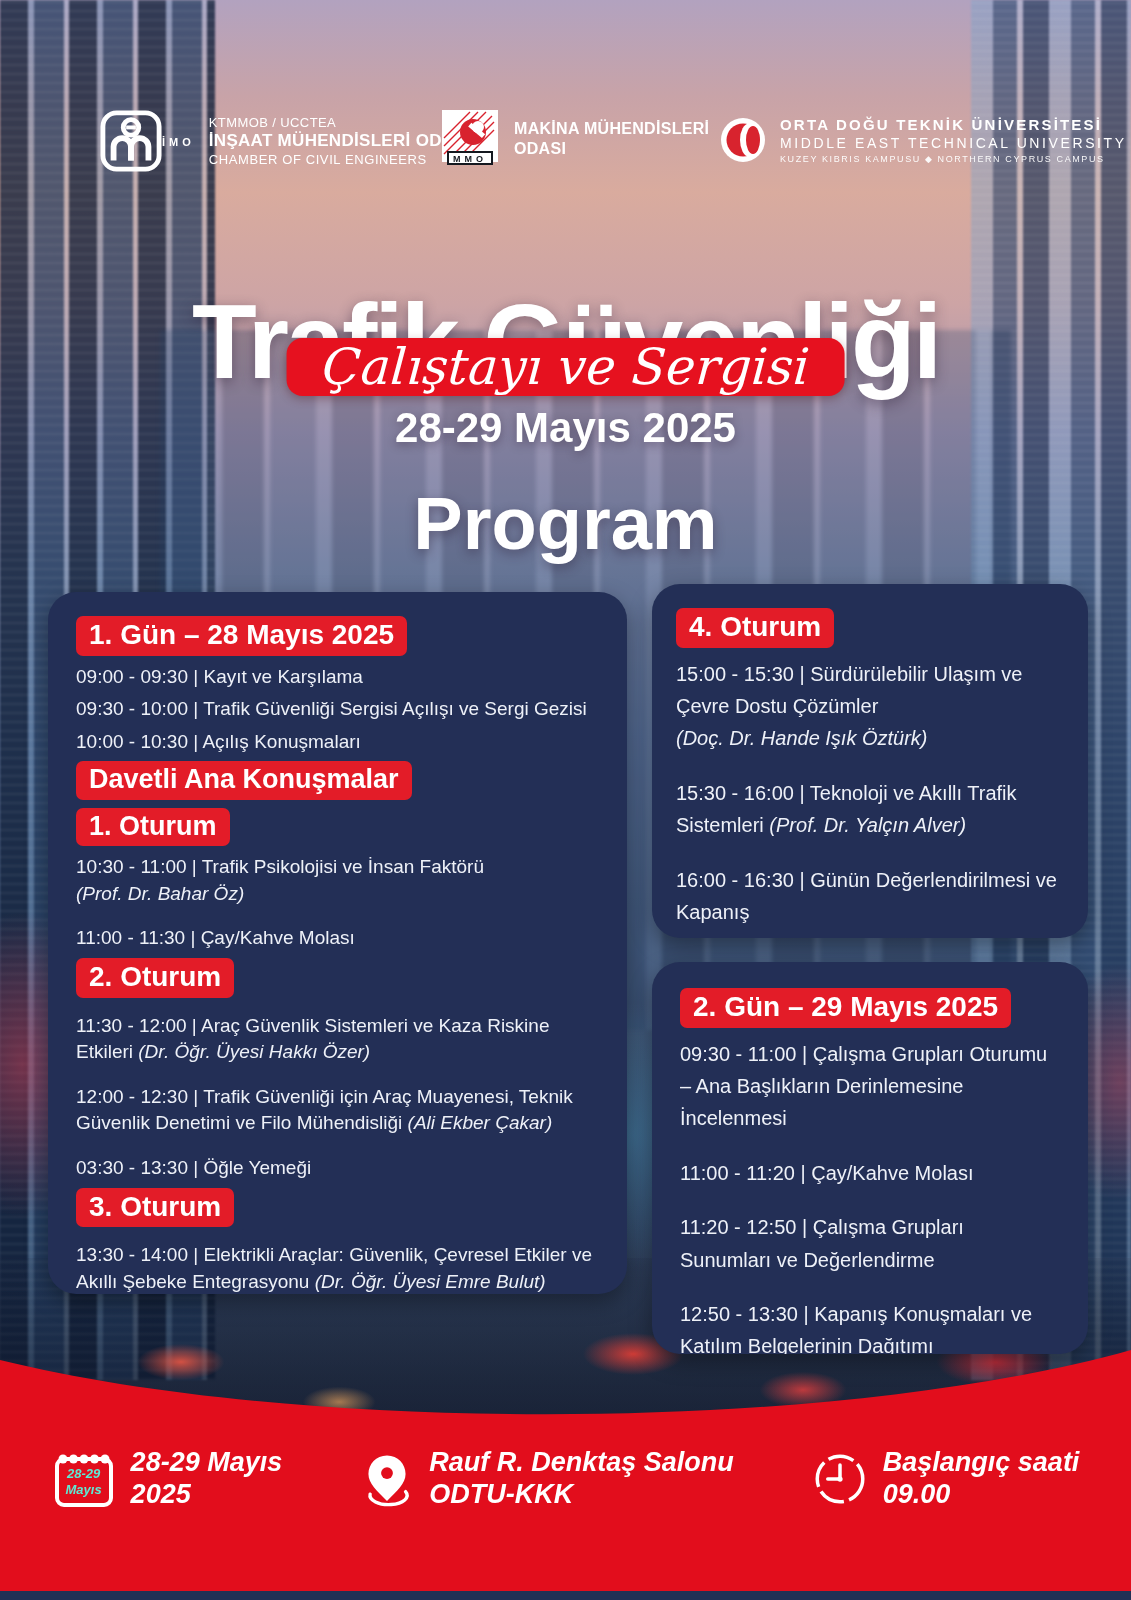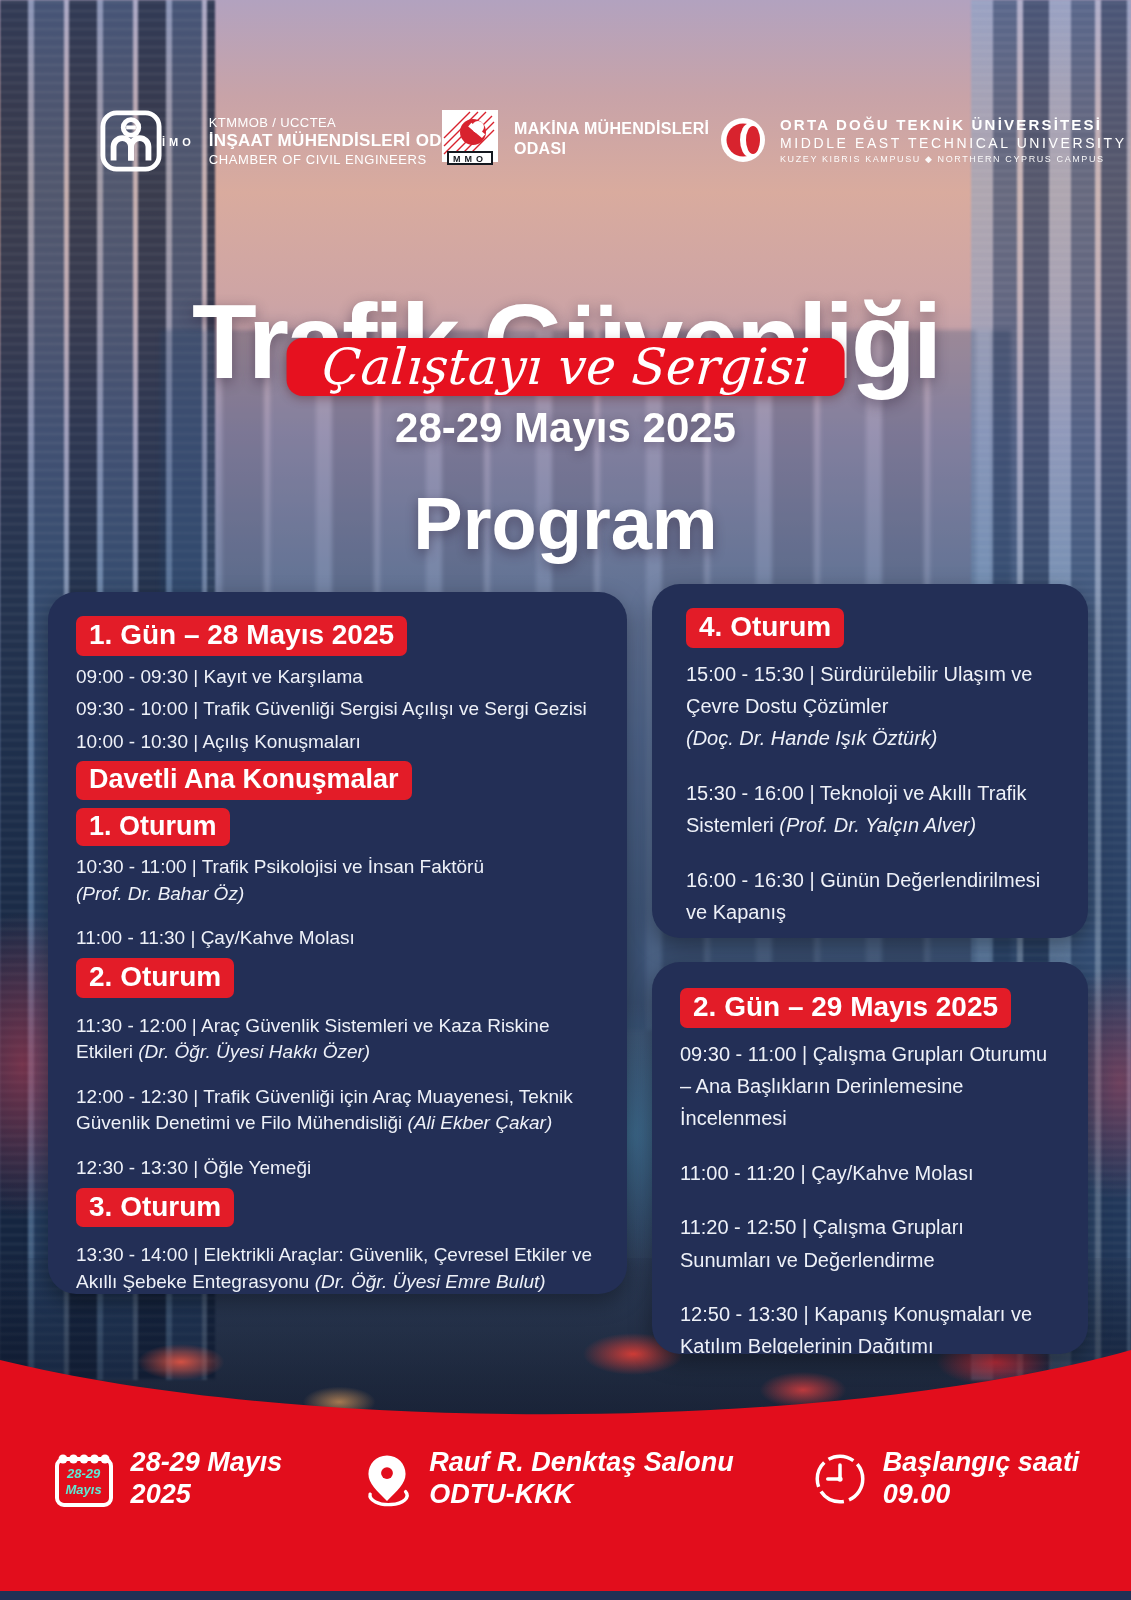--- a/index.html
+++ b/index.html
@@ -66,21 +66,21 @@
     color:#fff;white-space:nowrap;transform:skewX(-4deg);}
   .date-line{left:0;right:0;top:404px;text-align:center;color:#fff;z-index:3;
     font-size:42px;font-weight:700;text-shadow:0 3px 10px rgba(45,32,55,.4);}
   .program-line{left:0;right:0;top:452px;text-align:center;color:#fff;z-index:3;
     font-size:74px;font-weight:700;text-shadow:0 4px 12px rgba(45,32,55,.45);margin-top:29px;}
 
   
   .panel{background:#232f56;border-radius:28px;color:#eef1f8;z-index:3;
     box-shadow:0 8px 22px rgba(0,0,0,.35);box-sizing:border-box;overflow:hidden;}
   .panel-left{left:48px;top:592px;width:579px;height:702px;padding:24px 28px;}
-  .panel-rt{left:652px;top:584px;width:436px;height:354px;padding:24px 34px;}
+  .panel-rt{left:652px;top:584px;width:436px;height:354px;padding:24px 24px;}
   .panel-rb{left:652px;top:962px;width:436px;height:392px;padding:26px 28px;}
   .badge{display:inline-block;background:#e31c28;color:#fff;font-weight:700;
     border-radius:7px;padding:2px 13px 4px;font-size:28px;line-height:1.2;text-align:center;}
   .badge-sm{font-size:27px;}
   .bstack .badge{display:table;margin:0 0 3px;}
   .it{margin:0 0 6px;font-size:19px;line-height:1.4;}
   .panel-left .gap{margin-top:18px;}
   .panel-left .sec{margin-top:6px;margin-bottom:7px;}
   .spk{display:inline-block;font-style:italic;font-weight:400;}
   .panel-rt .it,.panel-rb .it{font-size:20px;line-height:1.62;margin:0 0 5px;}
@@ -182,21 +182,21 @@
       <span class="badge badge-sm">1. Oturum</span>
     </div>
     <p class="it"><span>10:30 - 11:00 | Trafik Psikolojisi ve İnsan Faktörü</span> <i class="spk">(Prof. Dr. Bahar Öz)</i></p>
     <p class="it gap"><span>11:00 - 11:30 | Çay/Kahve Molası</span></p>
 
     <div class="sec">
       <span class="badge">2. Oturum</span>
     </div>
     <p class="it"><span>11:30 - 12:00 | Araç Güvenlik Sistemleri ve Kaza Riskine Etkileri</span> <i class="spk">(Dr. Öğr. Üyesi Hakkı Özer)</i></p>
     <p class="it gap"><span>12:00 - 12:30 | Trafik Güvenliği için Araç Muayenesi, Teknik Güvenlik Denetimi ve Filo Mühendisliği</span> <i class="spk">(Ali Ekber Çakar)</i></p>
-    <p class="it gap"><span>12:30 - 13:30 | Öğle Yemeği</span></p>
+    <p class="it gap"><span>03:30 - 13:30 | Öğle Yemeği</span></p>
 
     <div class="sec">
       <span class="badge">3. Oturum</span>
     </div>
     <p class="it"><span>13:30 - 14:00 | Elektrikli Araçlar: Güvenlik, Çevresel Etkiler ve Akıllı Şebeke Entegrasyonu</span> <i class="spk">(Dr. Öğr. Üyesi Emre Bulut)</i></p>
     
     
   </section>
 
   <section class="abs panel panel-rt">

